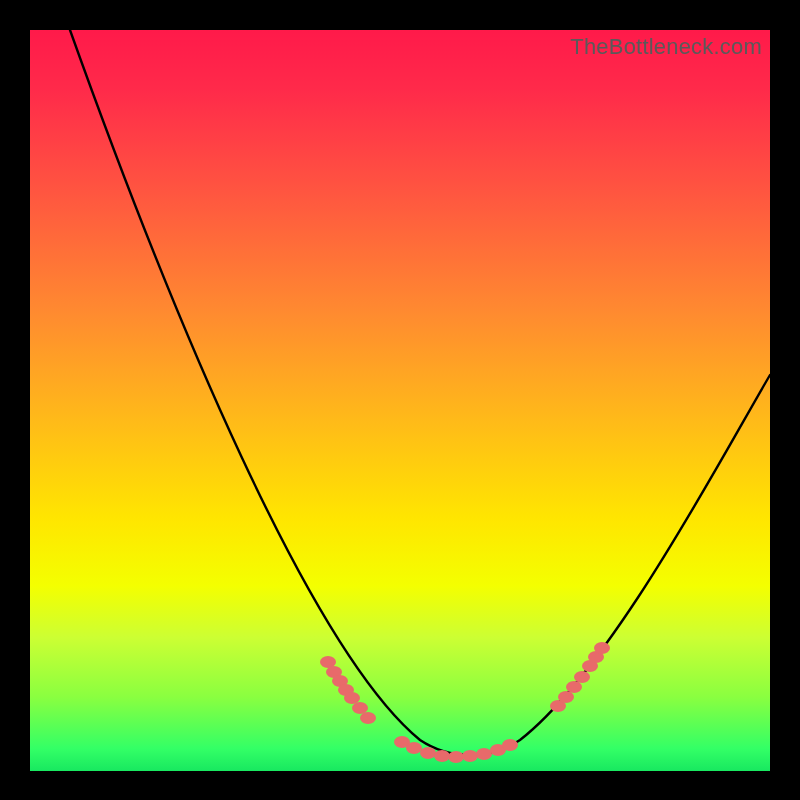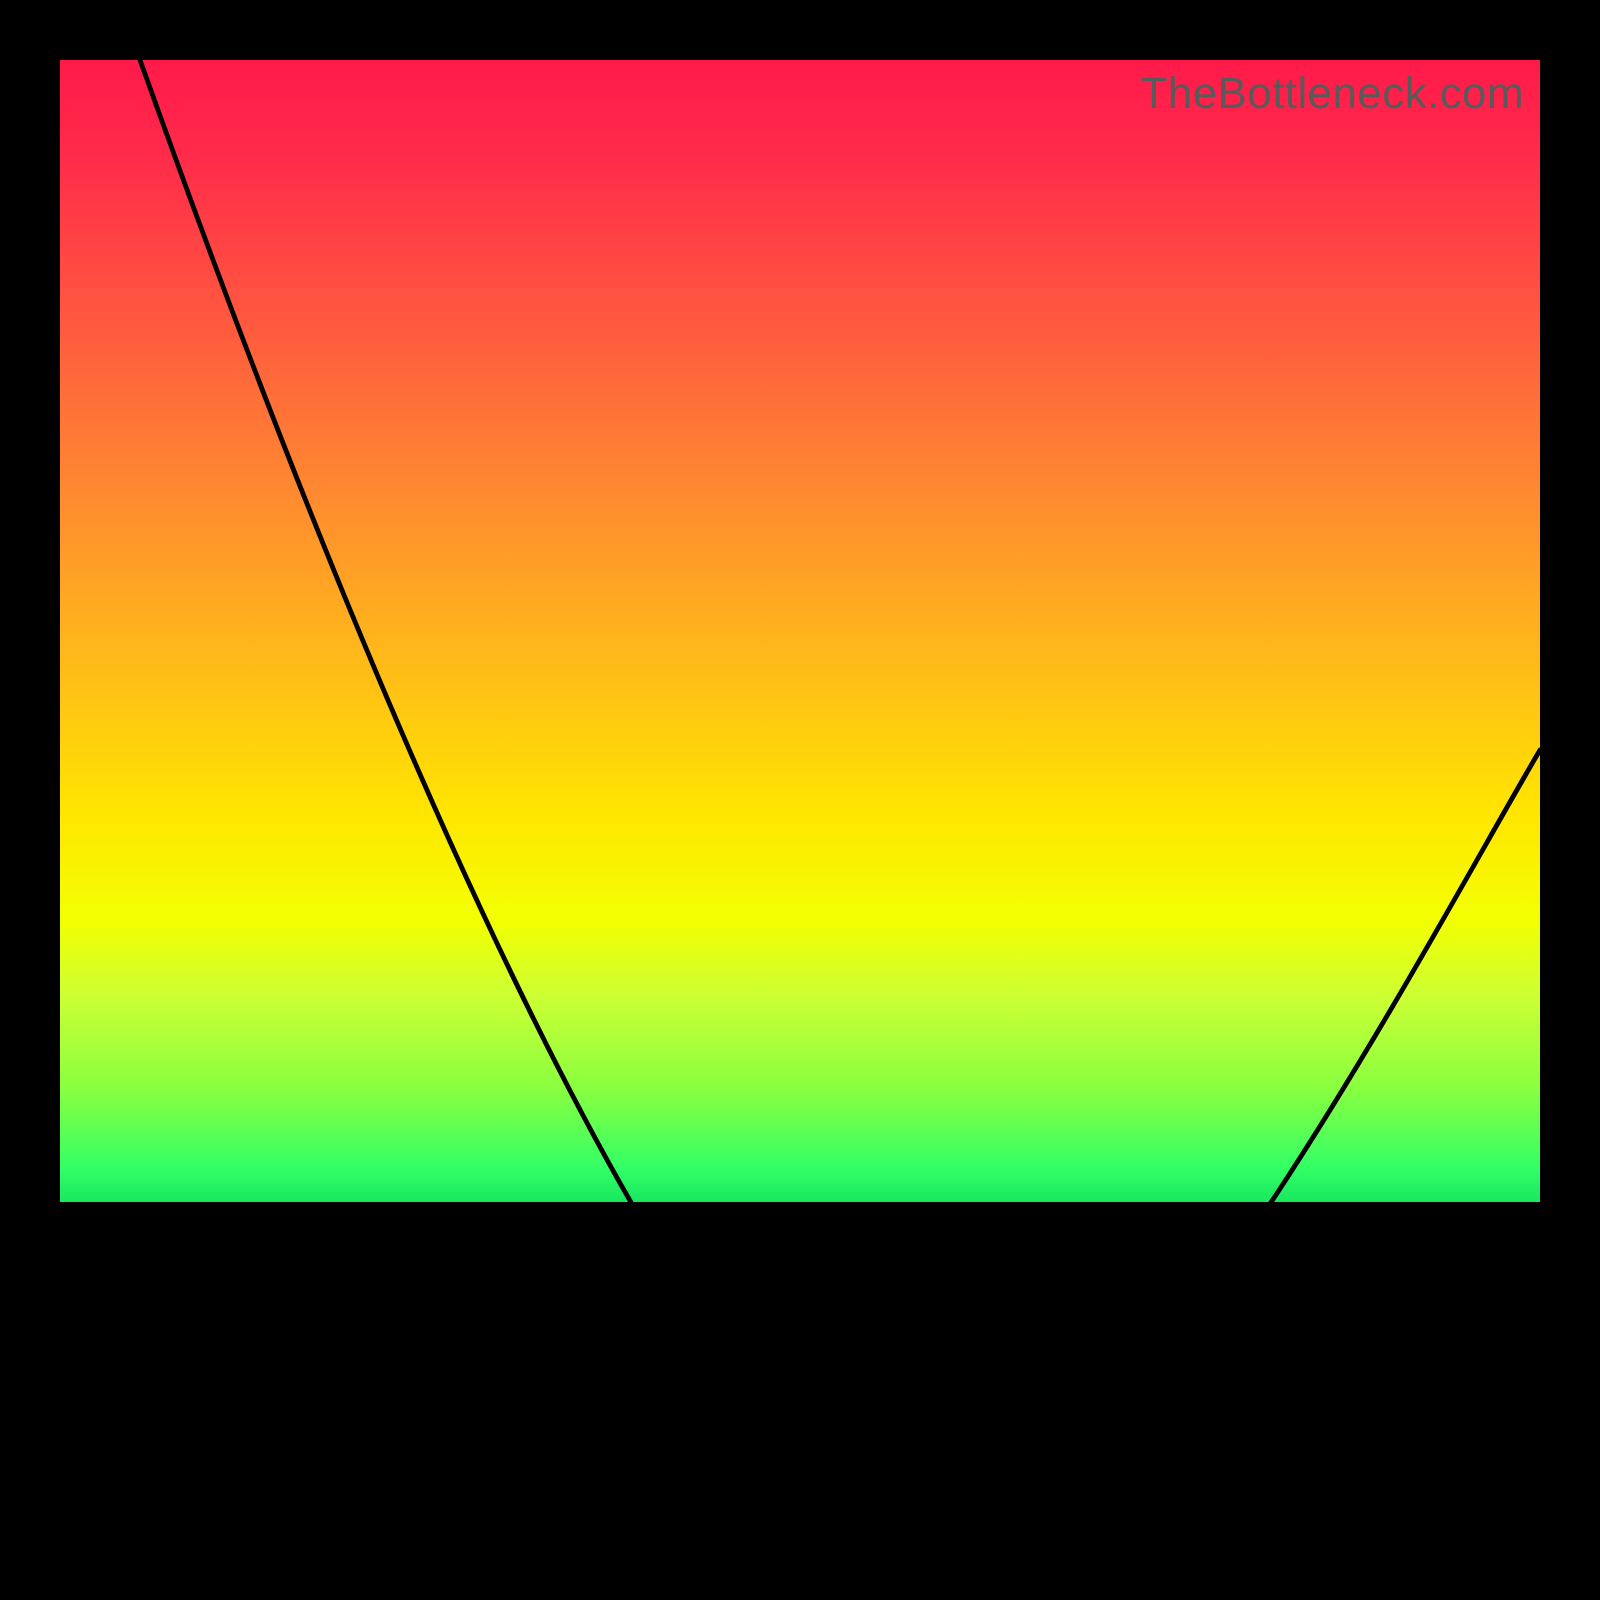--- a/index.html
+++ b/index.html
@@ -8,21 +8,21 @@
     position: relative;
     width: 800px;
     height: 800px;
     background: #000;
   }
   .plot-area {
     position: absolute;
     left: 30px;
     top: 30px;
     width: 740px;
-    height: 571px;
+    height: 741px;
     overflow: hidden;
     padding-left: 12px;
   }
   .gradient-bg {
     position: absolute;
     inset: 0;
     background: linear-gradient(to bottom,
       #ff1a4a 0%,
       #ff2a4a 8%,
       #ff5640 22%,

